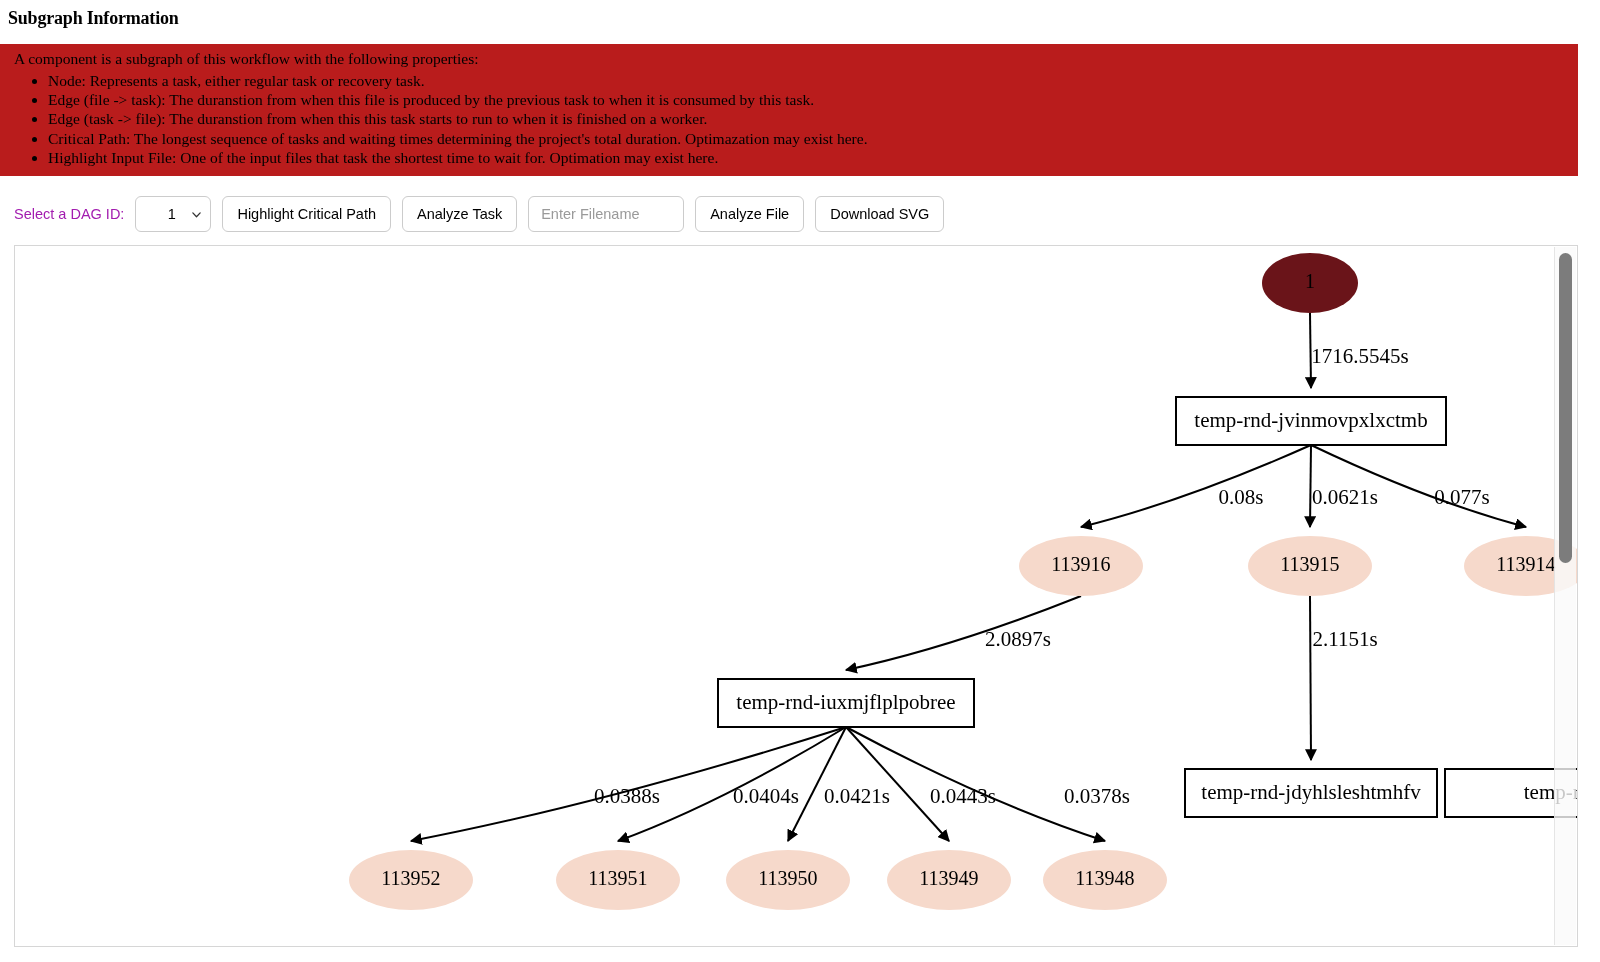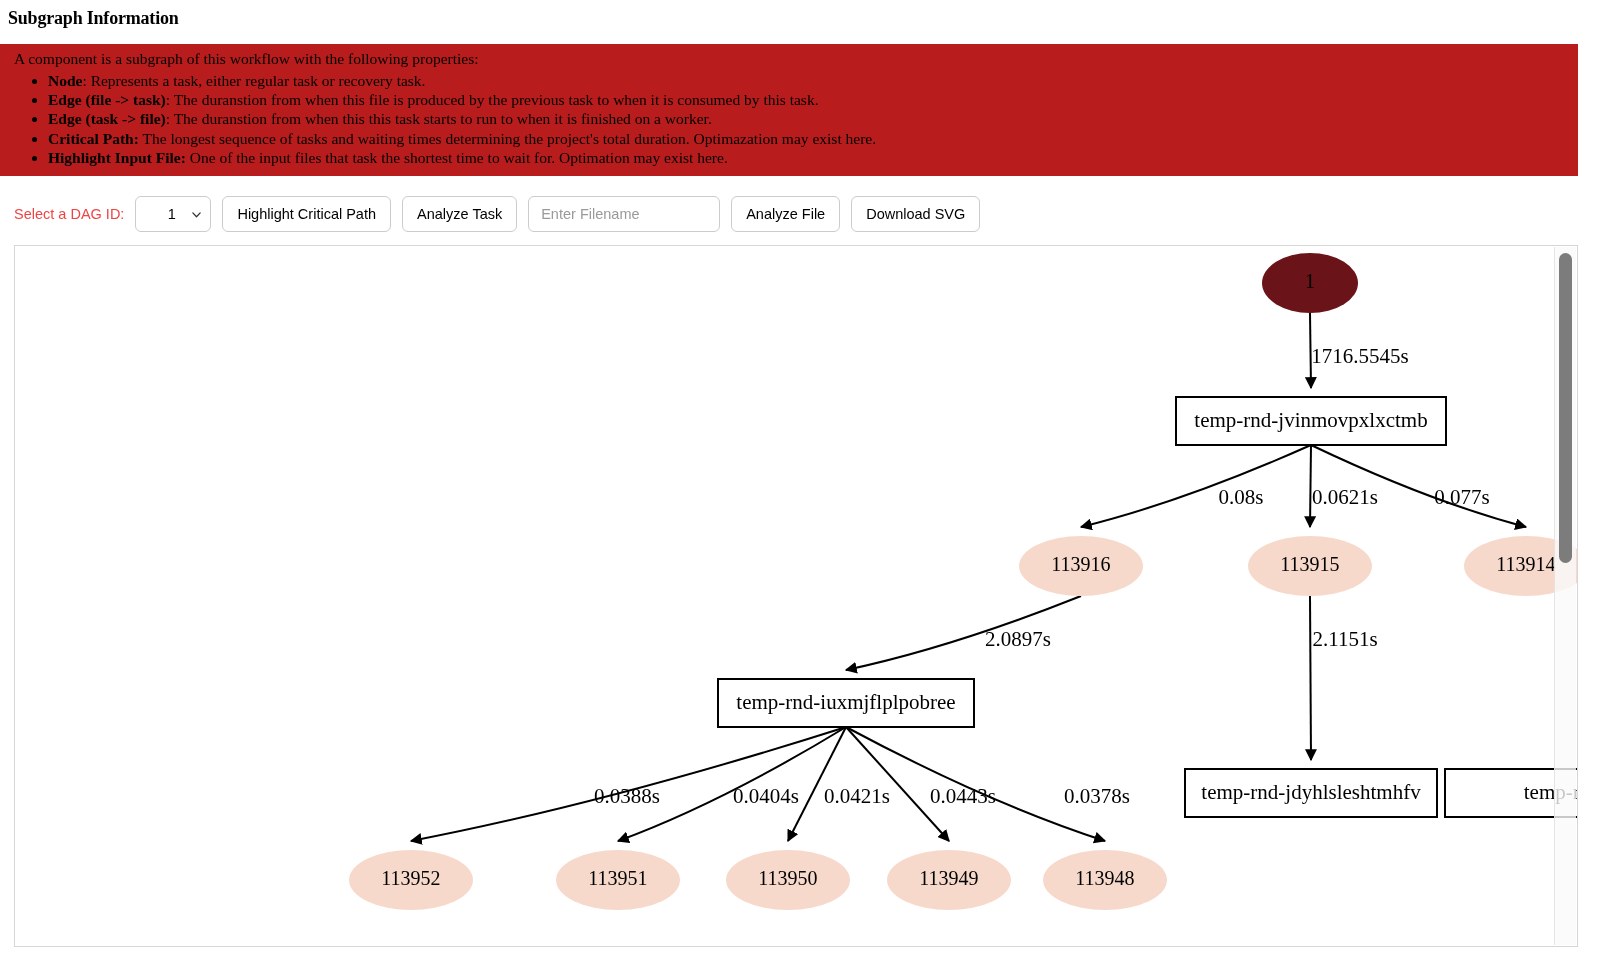--- a/index.html
+++ b/index.html
@@ -40,34 +40,34 @@
   #info-list {
     margin: 2px 0 0 0;
     padding: 0 0 0 48px;
     list-style-type: disc;
   }
   #info-list li {
     font-size: 15.5px;
     line-height: 1.24;
     padding: 0;
   }
-  .b { font-weight: bold; }
+  .b { font-weight: normal; }
 
   
   #toolbar {
     display: flex;
     align-items: center;
     gap: 0px;
     padding: 18px 0 0 14px;
     height: 40px;
   }
   #dag-label {
     font-family: "Liberation Sans", sans-serif;
     font-size: 14.5px;
-    color: #ef4444;
+    color: #a21caf;
     margin-right: 11px;
   }
   .ctl {
     font-family: "Liberation Sans", sans-serif;
     font-size: 14.5px;
     height: 36px;
     box-sizing: border-box;
     border: 1px solid #cccccc;
     border-radius: 6px;
     background: #ffffff;
@@ -98,21 +98,21 @@
     display: block;
   }
   .btn { cursor: default; }
   .txtin {
     text-align: left;
     color: #9a9a9a;
     width: 185px;
     padding: 0 12px;
   }
   #task-id-input { width: 184px; }
-  #filename-input { width: 192px; }
+  #filename-input { width: 156px; }
 
   
   #graph-container {
     position: relative;
     margin: 11px 22px 0 14px;
     height: 702px;
     box-sizing: border-box;
     border: 1px solid #d6d6d6;
     background: #ffffff;
     overflow: hidden;

